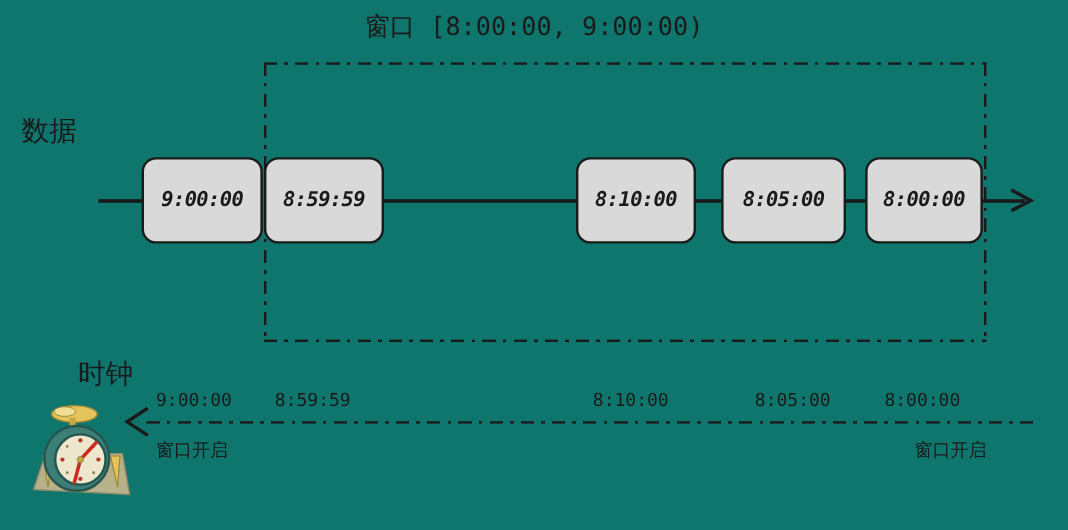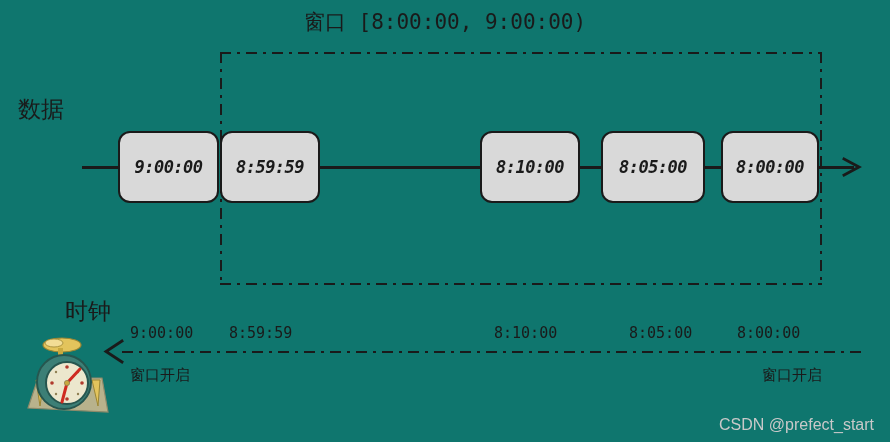--- a/index.html
+++ b/index.html
@@ -196,15 +196,14 @@
 
   <div class="abs tick-label" style="left:130px;">9:00:00</div>
   <div class="abs tick-label" style="left:229px;">8:59:59</div>
   <div class="abs tick-label" style="left:494px;">8:10:00</div>
   <div class="abs tick-label" style="left:629px;">8:05:00</div>
   <div class="abs tick-label" style="left:737px;">8:00:00</div>
 
   <div class="abs state-label" style="left:130px;">窗口开启</div>
   <div class="abs state-label" style="left:762px;">窗口开启</div>
 
-  <div class="abs watermark">CSDN @prefect_start</div>
 
 </div>
 
 </body></html>

